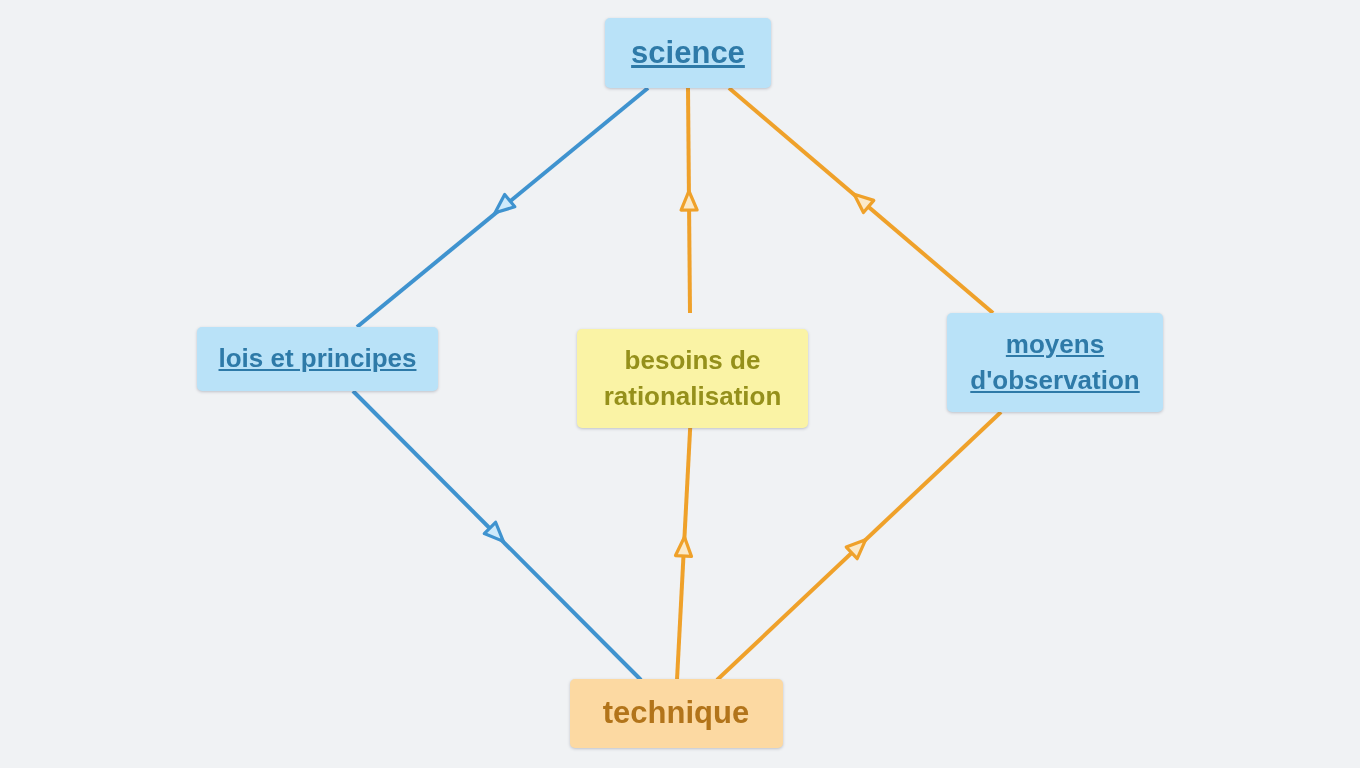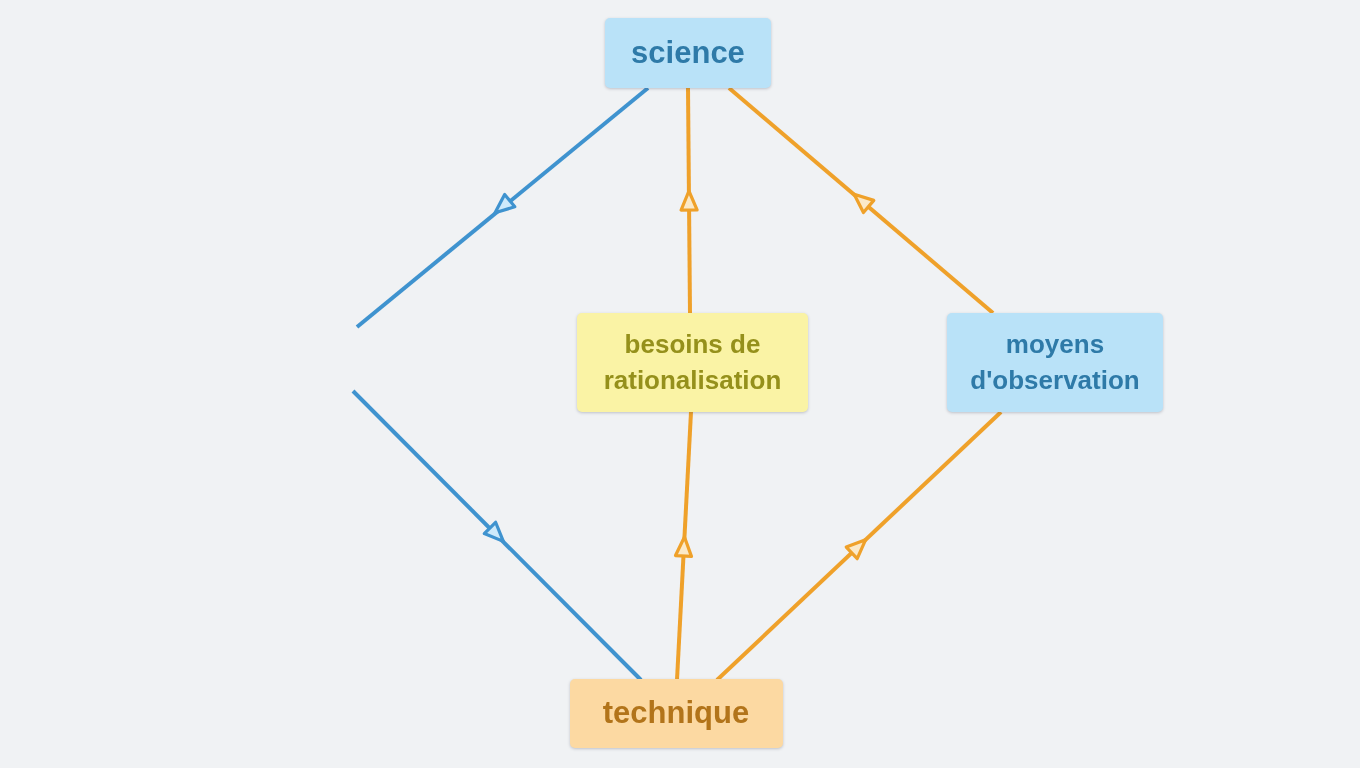--- a/index.html
+++ b/index.html
@@ -42,22 +42,22 @@
     align-items: center;
     justify-content: center;
     text-align: center;
     font-weight: bold;
     border-radius: 5px;
     box-shadow: 0 1px 3px rgba(60,70,90,0.28);
     line-height: 1.38;
     padding: 4px 10px;
     cursor: default;
   }
-  .node-blue   { background: var(--node-blue-bg);   color: var(--node-blue-text); }
-  .node-yellow { background: var(--node-yellow-bg); color: var(--node-yellow-text); }
+  .node-blue   { background: var(--node-blue-bg);   color: var(--node-blue-text); text-decoration: underline; }
+  .node-yellow { background: var(--node-yellow-bg); color: var(--node-yellow-text); margin-top: 16px; }
   .node-orange { background: var(--node-orange-bg); color: var(--node-orange-text); padding-left: 9px; }
 
   #node-science   { left: 605px; top: 18px;  width: 166px; height: 70px; font-size: 31px; }
   #node-lois      { left: 197px; top: 327px; width: 241px; height: 64px; font-size: 26px; }
   #node-besoins   { left: 577px; top: 313px; width: 231px; height: 99px; font-size: 26px; }
   #node-moyens    { left: 947px; top: 313px; width: 216px; height: 99px; font-size: 26px; justify-content: center; }
   #node-technique { left: 570px; top: 679px; width: 213px; height: 69px; font-size: 31px; }
 </style>
 </head>
 <body>
@@ -92,20 +92,23 @@
     </g>
     <g transform="translate(861 200) rotate(-139.6)">
       <polygon class="head-orange" points="9,0 -10,-8 -10,8"></polygon>
     </g>
   </svg>
 
   <div class="node node-blue" id="node-science">
     <span>science</span>
   </div>
 
+  <div class="node node-blue" id="node-lois">
+    <span>lois et principes</span>
+  </div>
 
   <div class="node node-yellow" id="node-besoins">
     <span>besoins de rationalisation</span>
   </div>
 
   <div class="node node-blue" id="node-moyens">
     <span>moyens d'observation</span>
   </div>
 
   <div class="node node-orange" id="node-technique">

